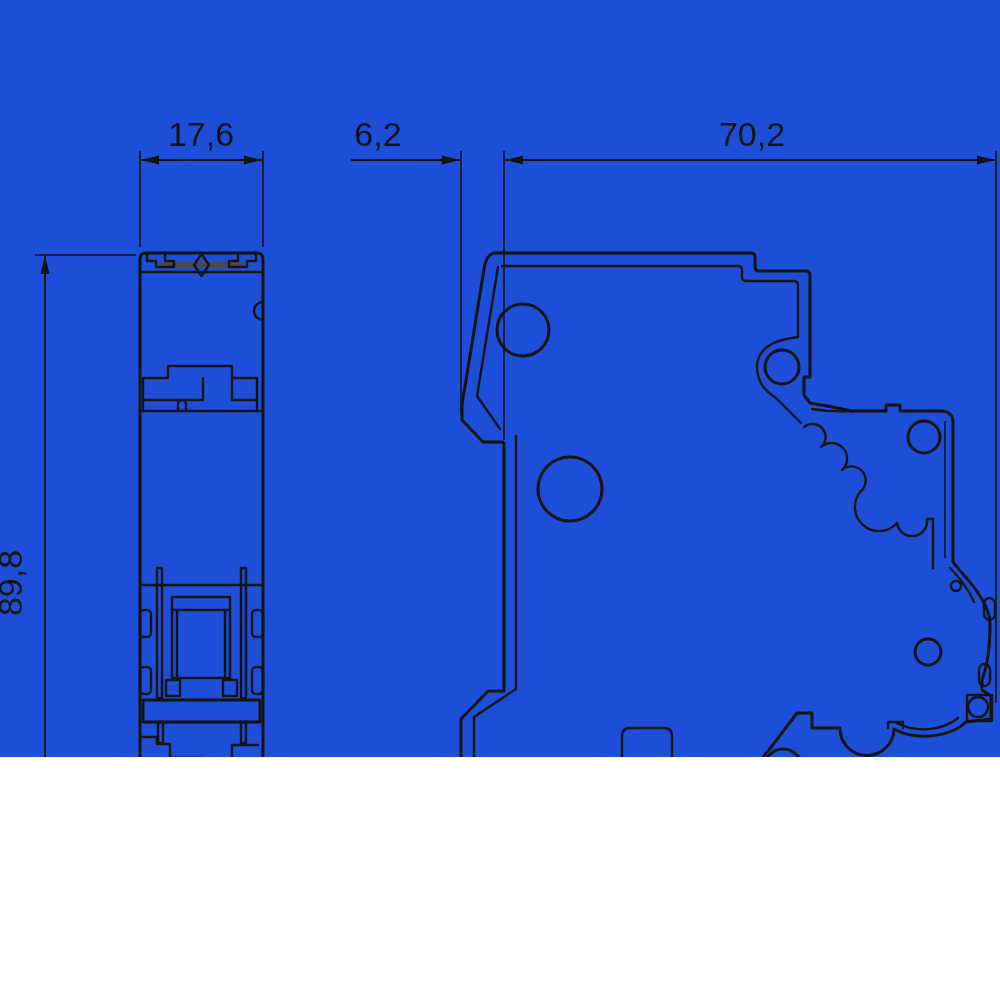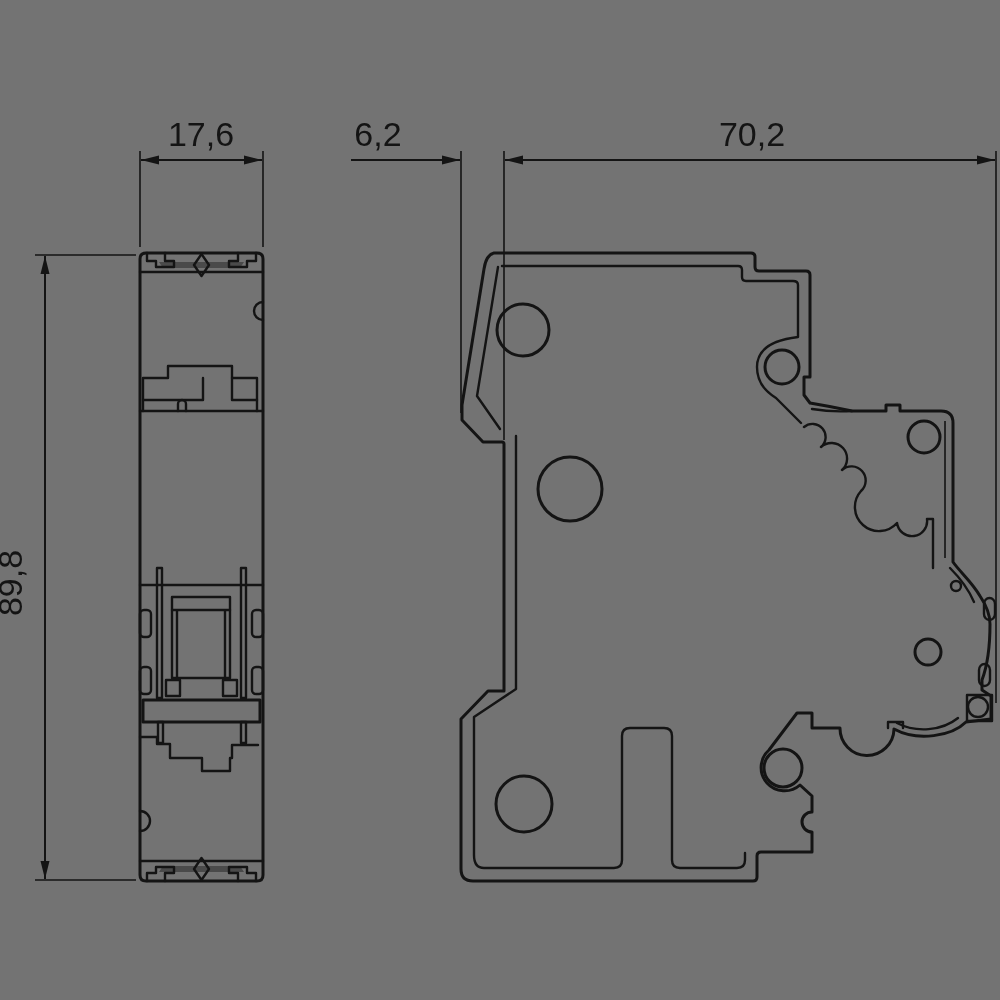--- a/index.html
+++ b/index.html
@@ -1,16 +1,16 @@
 <!DOCTYPE html>
 <html><head>
 <meta charset="utf-8">
 <style>
   html,body{margin:0;padding:0;background:#fff;}
-  .canvas{position:relative;width:1000px;height:1000px;background:#737373;overflow:hidden;
+  .canvas{position:relative;width:1000px;height:757px;background:#1d4ed8;overflow:hidden;
           font-family:"Liberation Sans",sans-serif;}
   svg{display:block;}
   .dim-text{font-family:"Liberation Sans",sans-serif;font-size:34px;fill:#141414;}
   .outline{fill:none;stroke:#141414;stroke-width:3;stroke-linejoin:round;stroke-linecap:round;}
   .med{fill:none;stroke:#141414;stroke-width:2.4;stroke-linejoin:round;stroke-linecap:round;}
   .thin{fill:none;stroke:#141414;stroke-width:1.6;stroke-linecap:butt;}
   .dimline{fill:none;stroke:#141414;stroke-width:2;stroke-linecap:butt;}
   .arrow{fill:#141414;stroke:none;}
 </style>
 </head>

